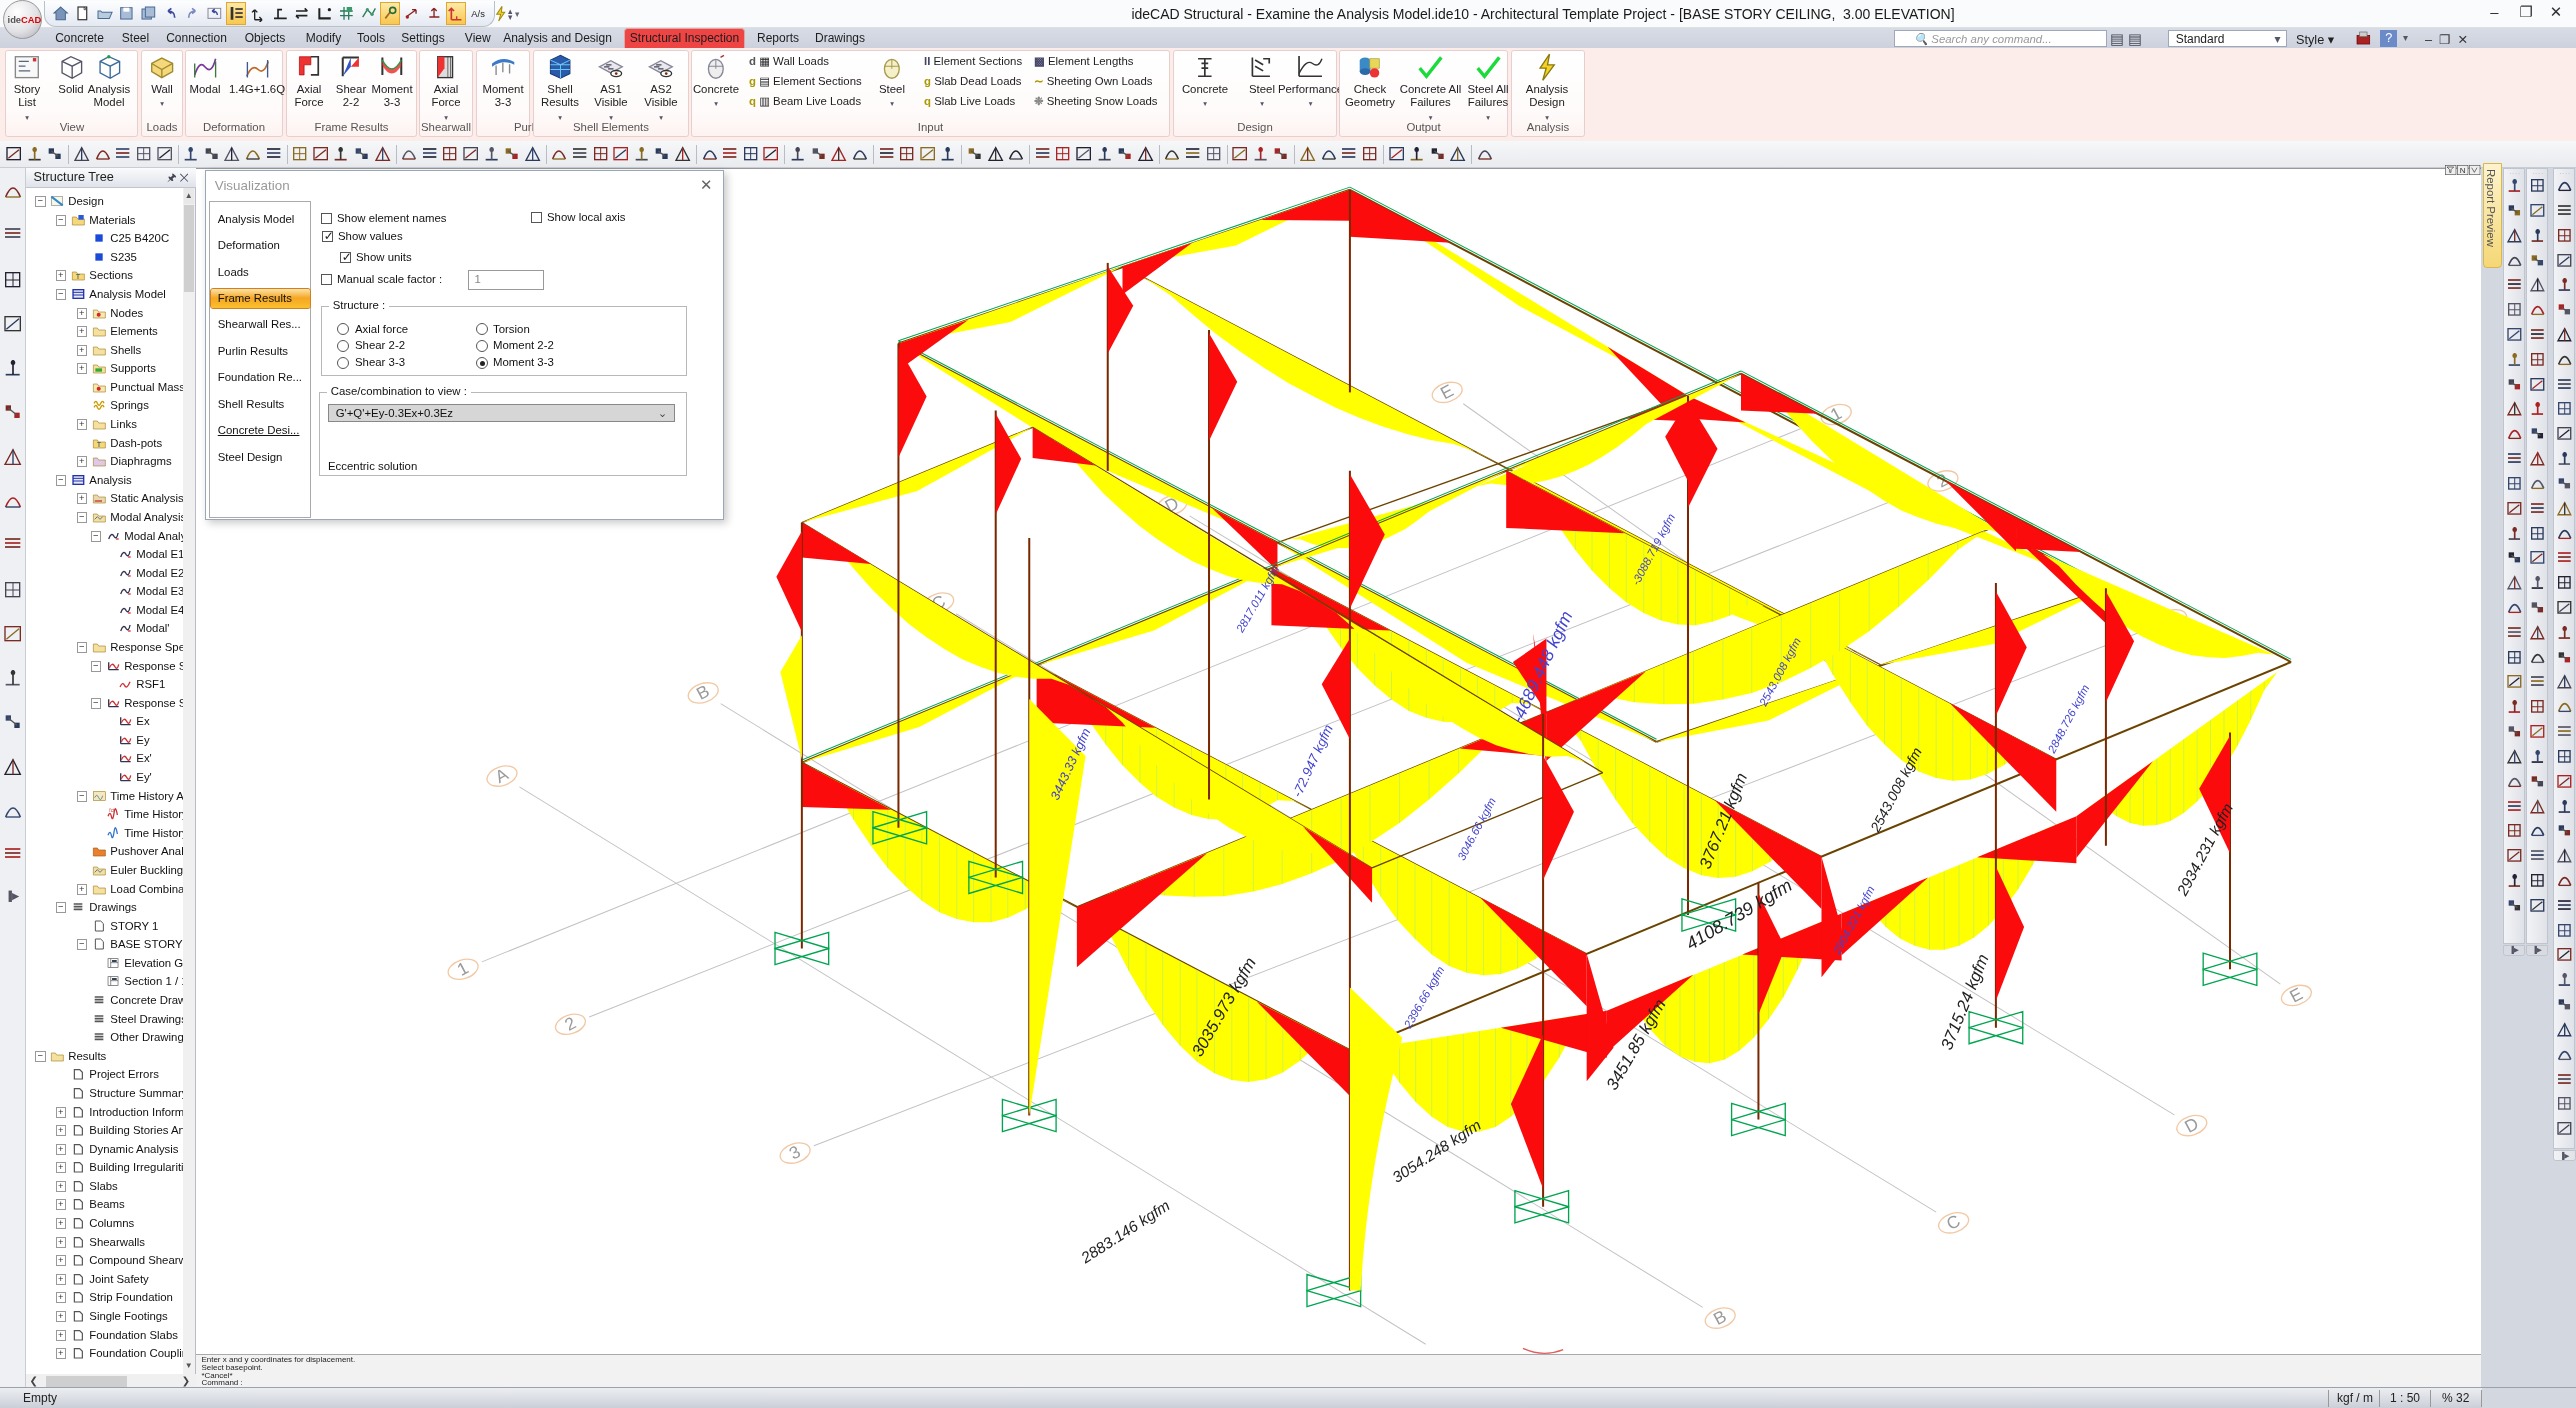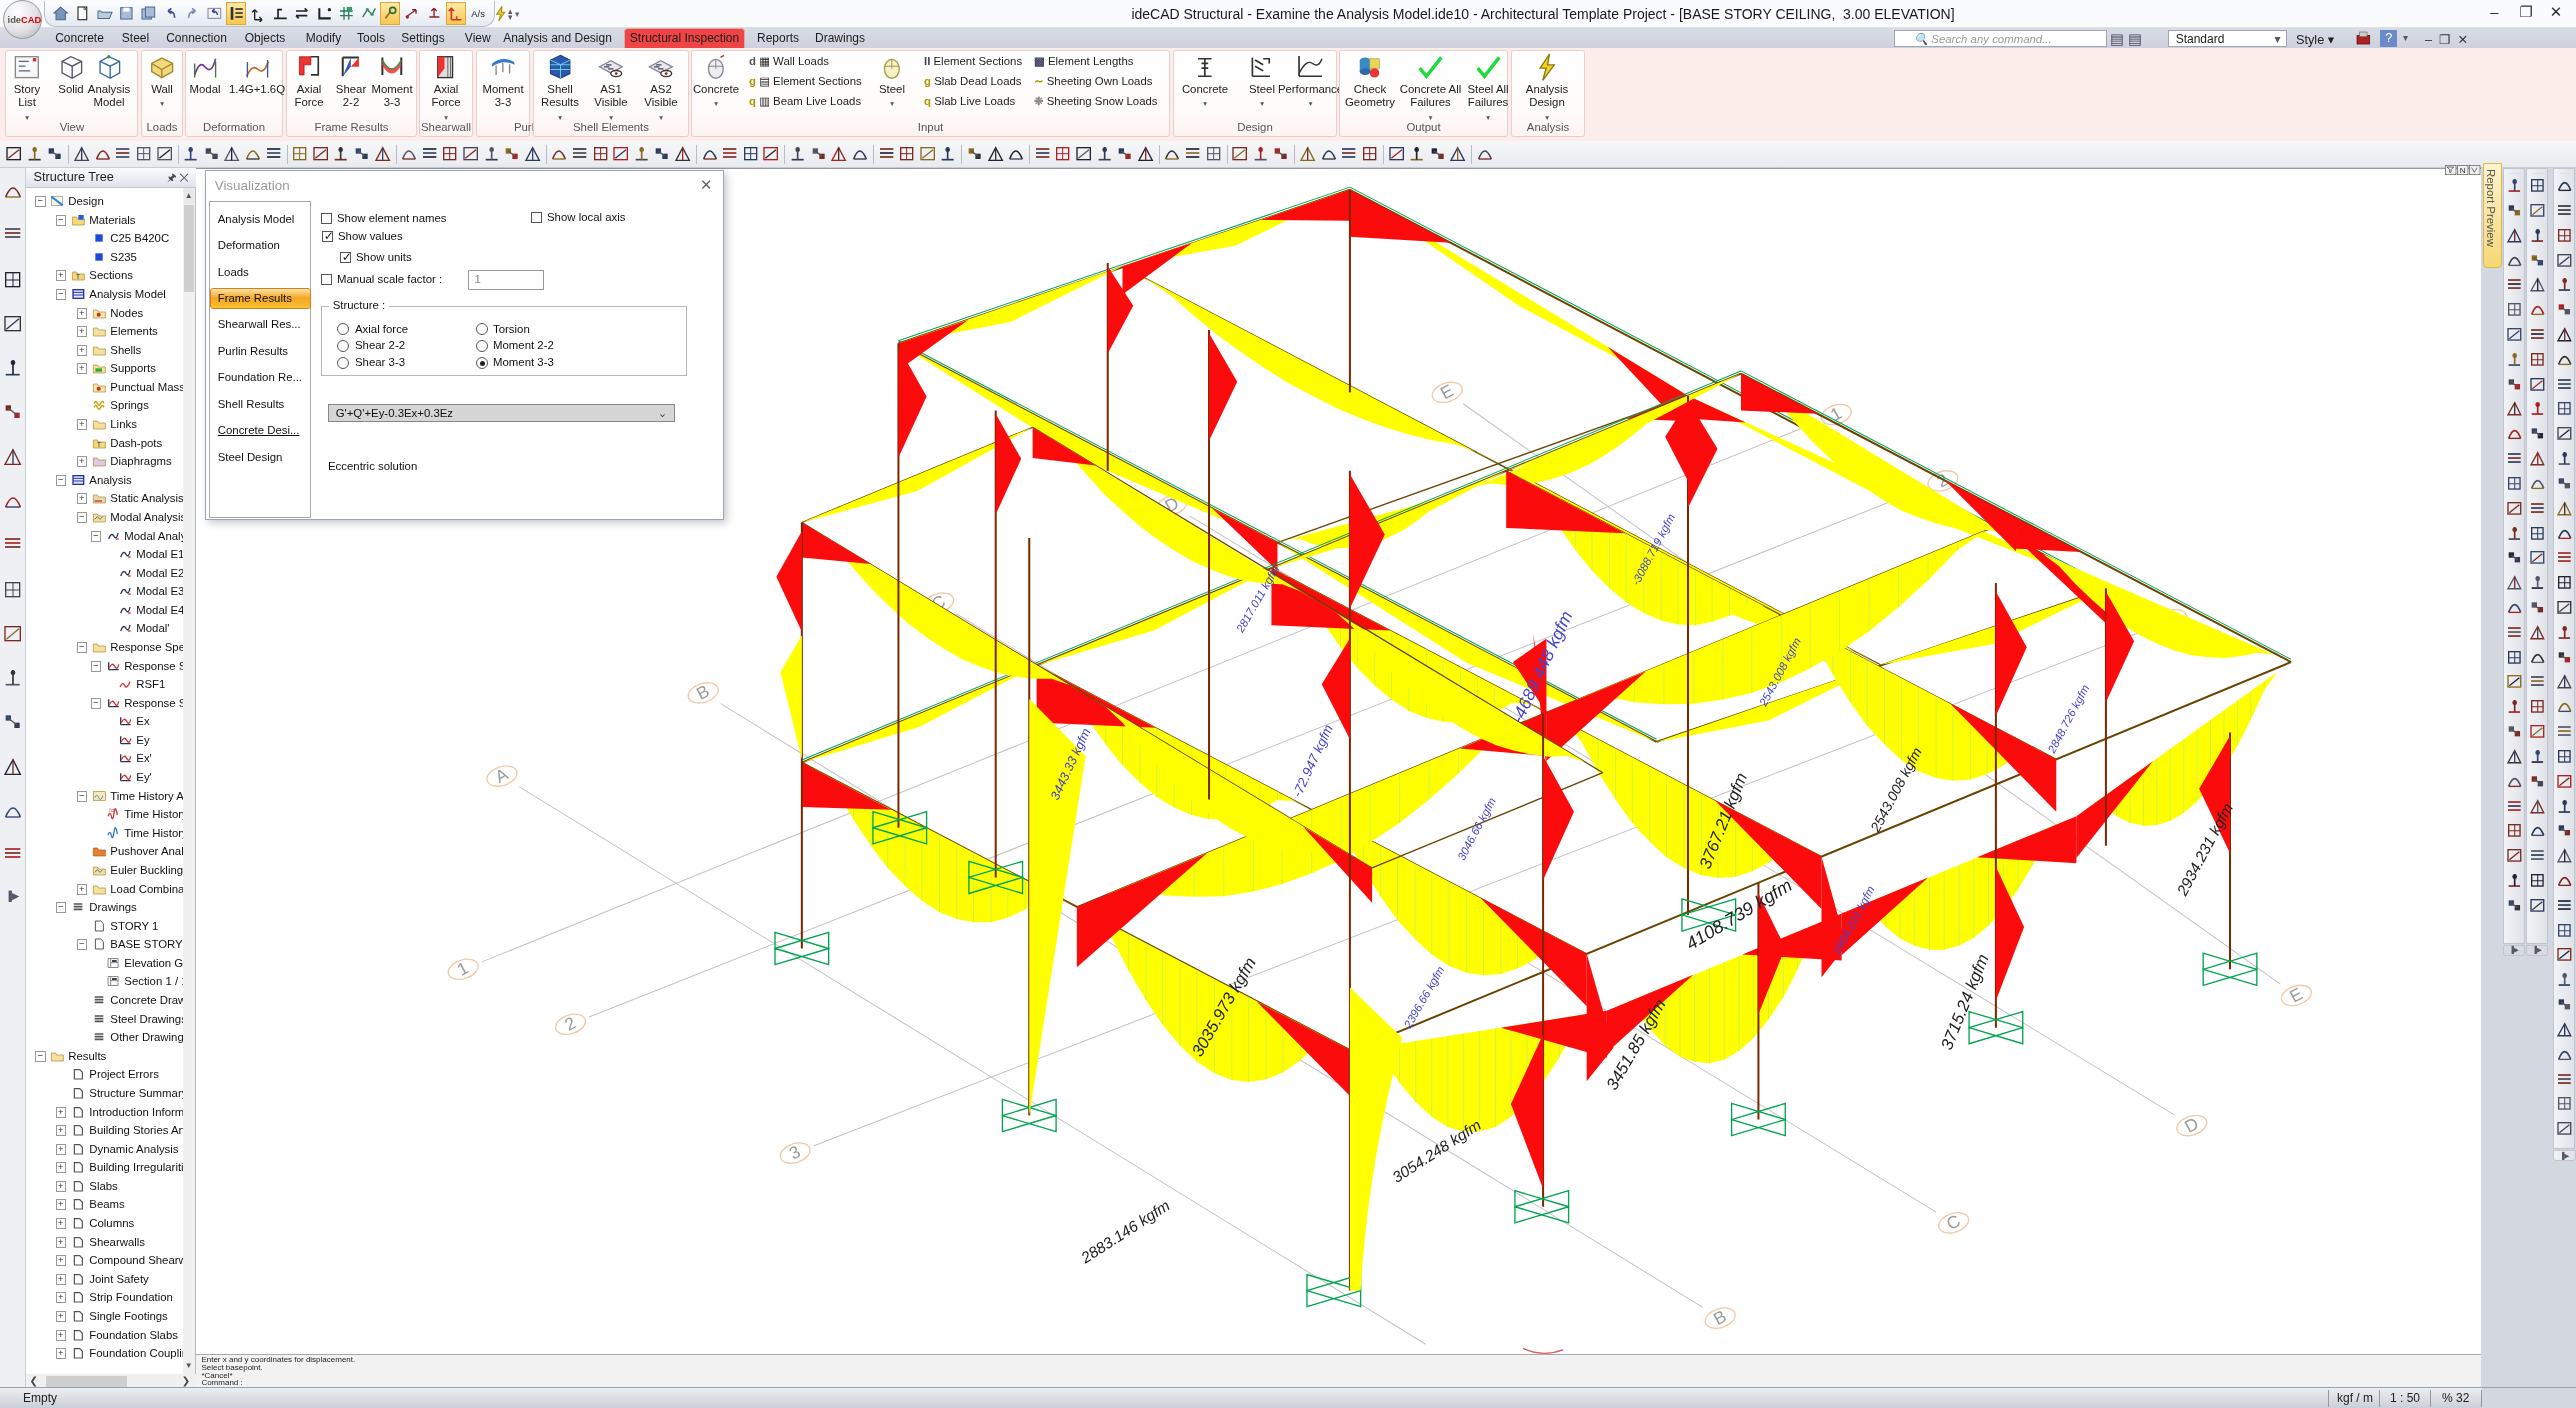--- a/index.html
+++ b/index.html
@@ -1454,20 +1454,23 @@
     <div class="dradio" style="left:131px;top:169px;"></div>
     <div class="dlabel" style="left:149px;top:168px;">Shear 2-2</div>
     <div class="dradio" style="left:131px;top:186px;"></div>
     <div class="dlabel" style="left:149px;top:185px;">Shear 3-3</div>
     <div class="dradio" style="left:270px;top:152px;"></div>
     <div class="dlabel" style="left:287px;top:152px;">Torsion</div>
     <div class="dradio" style="left:270px;top:169px;"></div>
     <div class="dlabel" style="left:287px;top:168px;">Moment 2-2</div>
     <div class="dradio sel" style="left:270px;top:186px;"></div>
     <div class="dlabel" style="left:287px;top:185px;">Moment 3-3</div>
+    <div class="dgroup" style="left:113px;top:221px;width:368px;height:84px;">
+      <span>Case/combination to view :</span>
+    </div>
     <div id="dlg-combo" style="left:122px;top:233px;width:347px;height:18px;line-height:17px;">G'+Q'+Ey-0.3Ex+0.3Ez<span style="float:right;margin-right:6.7px;color:#444;">⌄</span></div>
     <div class="dlabel" style="left:122px;top:289px;">Eccentric solution</div>
   </div>
 <div id="rightgap" class="abs"></div>
 <div id="ynv" class="abs"><svg width="36" height="10.7" viewBox="0 0 54 16" xmlns="http://www.w3.org/2000/svg">
       <rect x="0.5" y="0.5" width="16" height="14" fill="#eee" stroke="#555"></rect>
       <rect x="18.5" y="0.5" width="16" height="14" fill="#eee" stroke="#555"></rect>
       <rect x="36.5" y="0.5" width="16" height="14" fill="#eee" stroke="#555"></rect>
       <path d="M3 3 l4 4 v4 l2 0 v-4 l4 -4 Z" fill="none" stroke="#333"></path>
       <text x="22" y="12" font-size="12" fill="#333">N</text>

